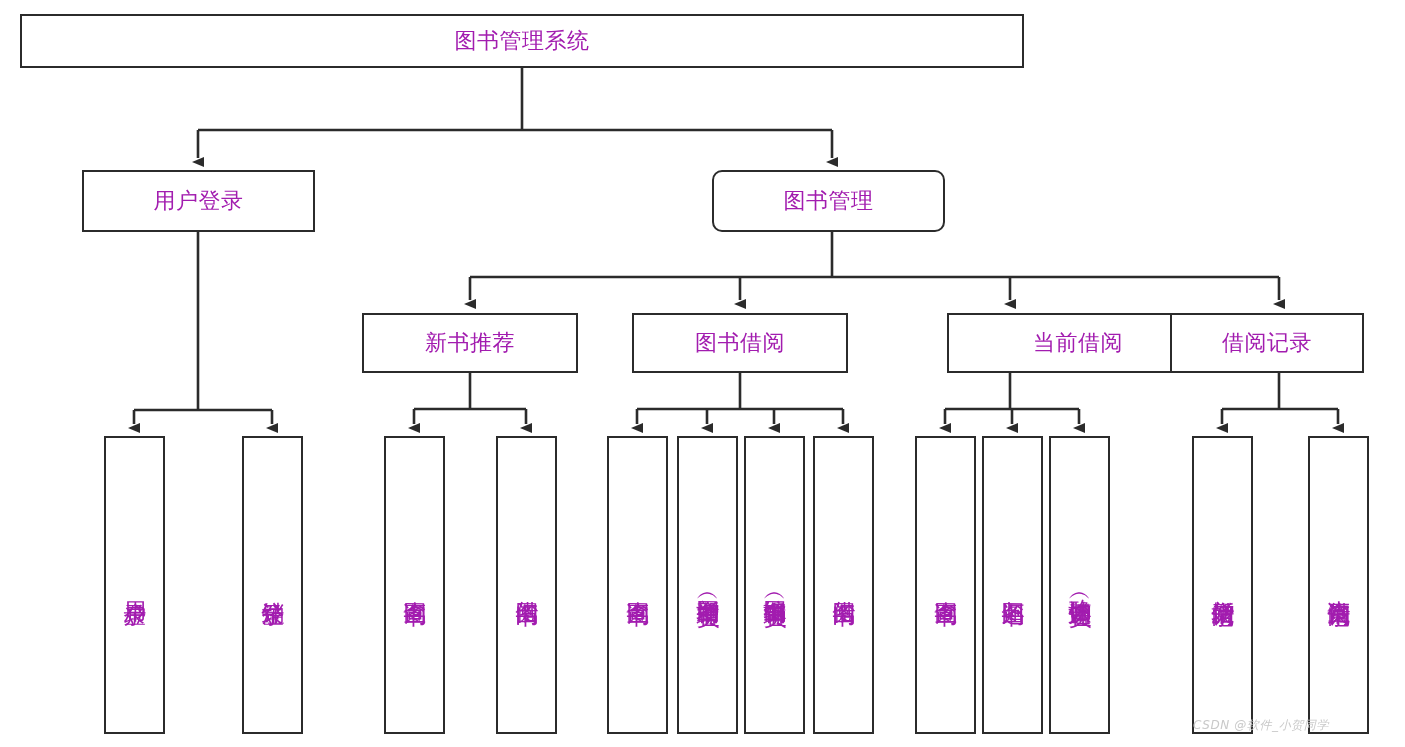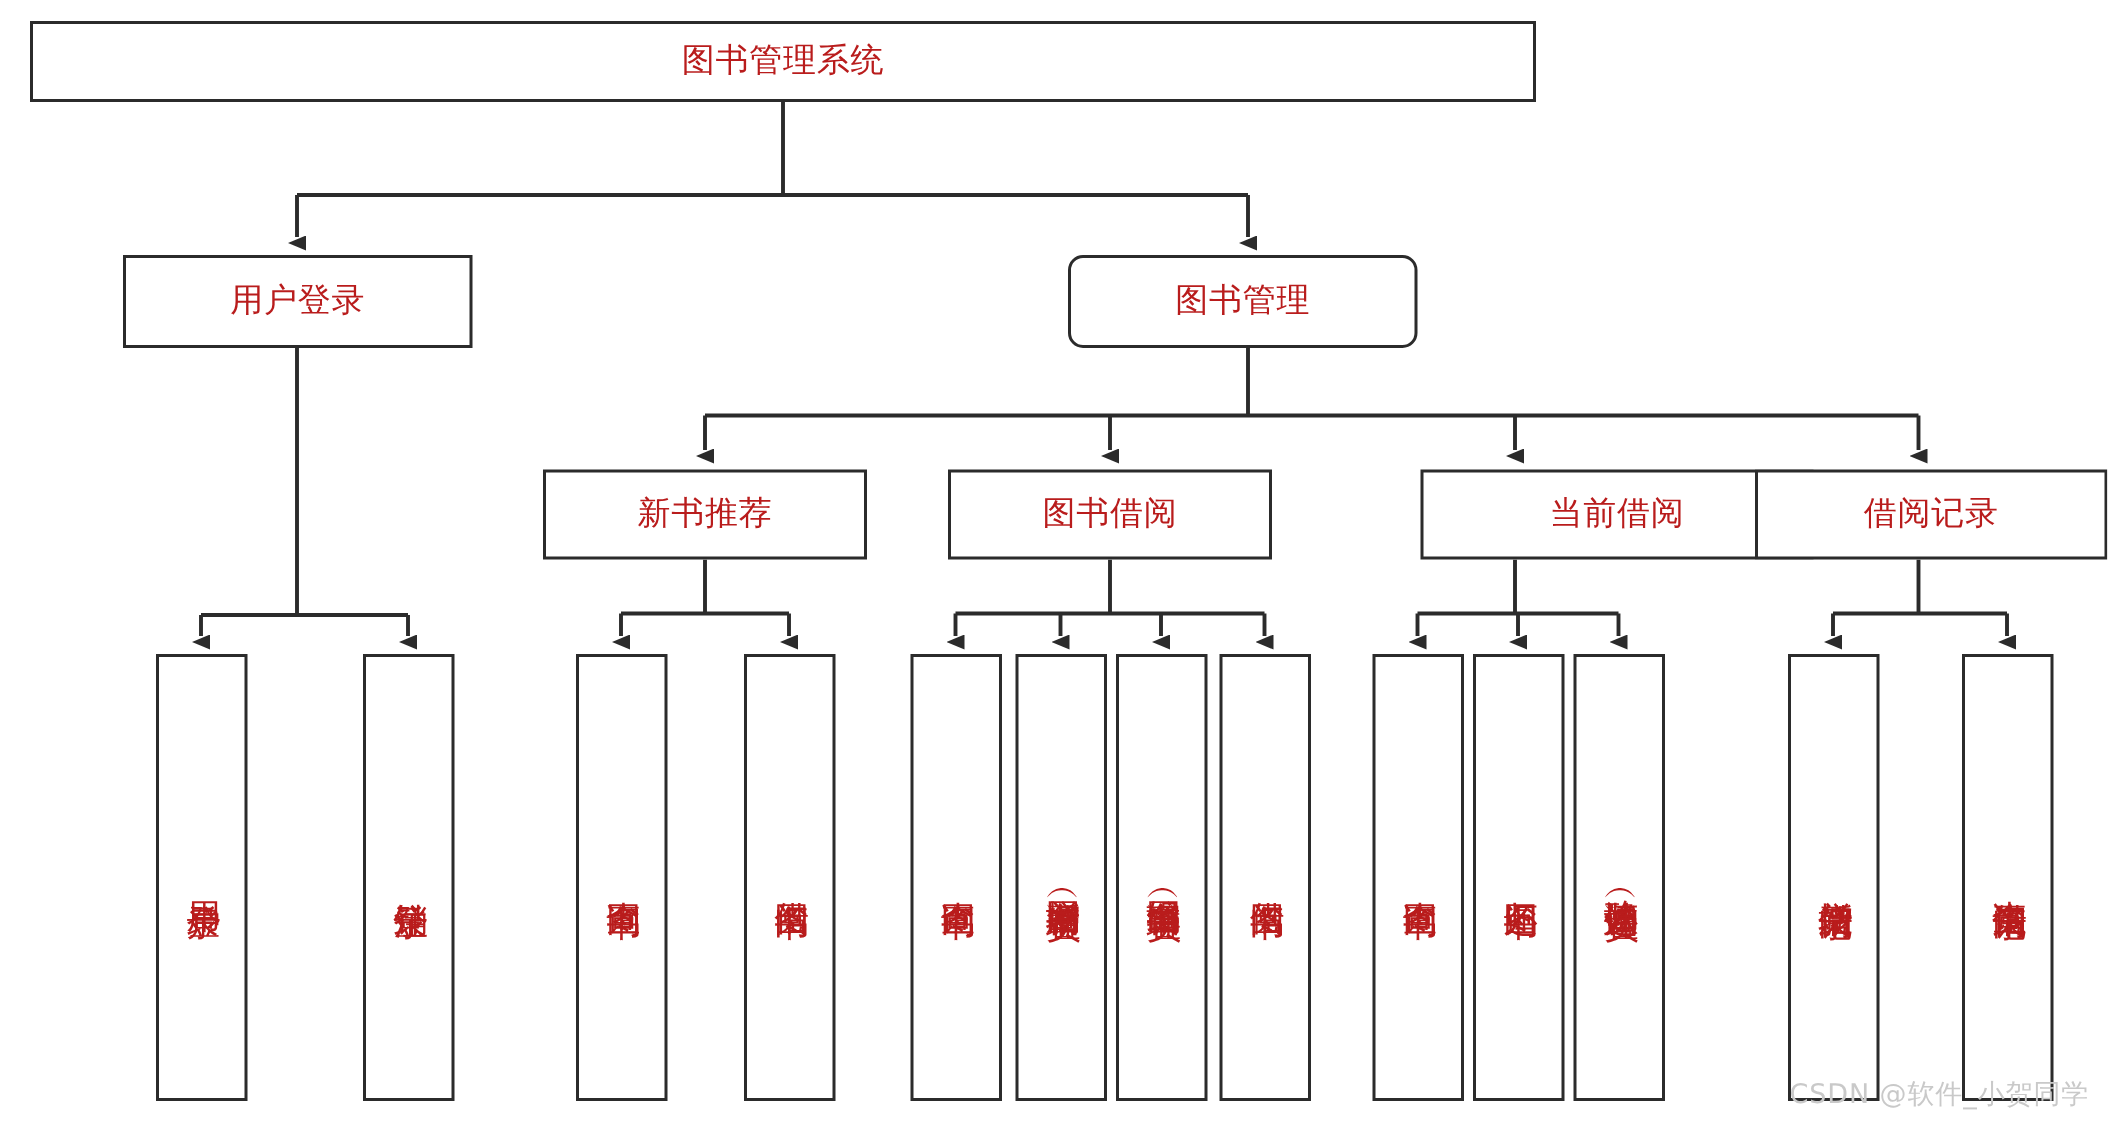--- a/index.html
+++ b/index.html
@@ -28,21 +28,21 @@
     position: absolute;
     box-sizing: border-box;
     background: #ffffff;
     border: 2px solid #2b2b2b;
     display: flex;
     align-items: center;
     justify-content: center;
     overflow: hidden;
   }
   .node-label {
-    color: #b91c1c;
+    color: #a21caf;
     line-height: 1.04;
     white-space: nowrap;
     text-align: center;
   }
   .horiz .node-label {
     font-size: 22px;
     letter-spacing: 0.5px;
   }
   .vert {
     align-items: center;
@@ -51,24 +51,25 @@
   .vert .node-label {
     writing-mode: vertical-rl;
     text-orientation: upright;
     font-size: 23px;
     line-height: 1.12;
     letter-spacing: 1px;
   }
   .watermark {
     position: absolute;
     color: #c9c9c9;
-    font-size: 18px;
+    font-size: 12px;
     letter-spacing: 0.6px;
     white-space: nowrap;
     user-select: none;
+    font-style: italic;
   }
 </style>
 </head>
 <body>
 
 <div id="canvas">
 
   <svg id="edges" viewBox="0 0 1405 747">
     <defs>
       <marker id="arw" markerWidth="10" markerHeight="12" refX="1" refY="6" orient="auto" markerUnits="userSpaceOnUse">
@@ -132,21 +133,21 @@
 
   <div class="node horiz" style="left:632px; top:313px; width:216px; height:60px;">
     <span class="node-label">图书借阅</span>
   </div>
   <div class="node horiz" style="left:362px; top:313px; width:216px; height:60px;">
     <span class="node-label">新书推荐</span>
   </div>
   <div class="node horiz" style="left:947px; top:313px; width:262px; height:60px;">
     <span class="node-label">当前借阅</span>
   </div>
-  <div class="node horiz" style="left:1170px; top:313px; width:235px; height:60px;">
+  <div class="node horiz" style="left:1170px; top:313px; width:194px; height:60px;">
     <span class="node-label">借阅记录</span>
   </div>
 
   <div class="node vert" style="left:104px; top:436px; width:61px; height:298px;">
     <span class="node-label">用户登录</span>
   </div>
   <div class="node vert" style="left:242px; top:436px; width:61px; height:298px;">
     <span class="node-label">注销登录</span>
   </div>
 

